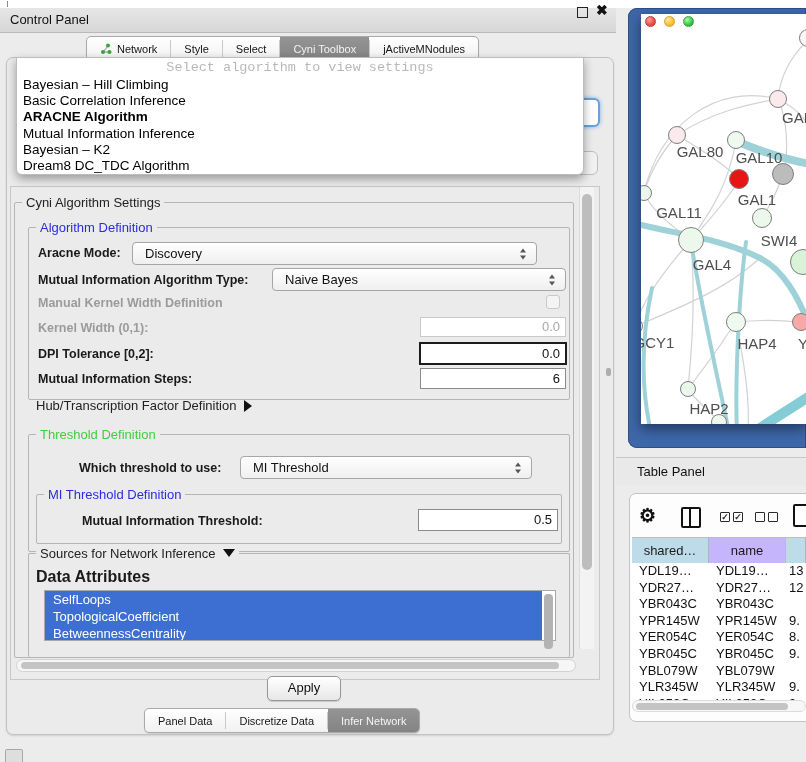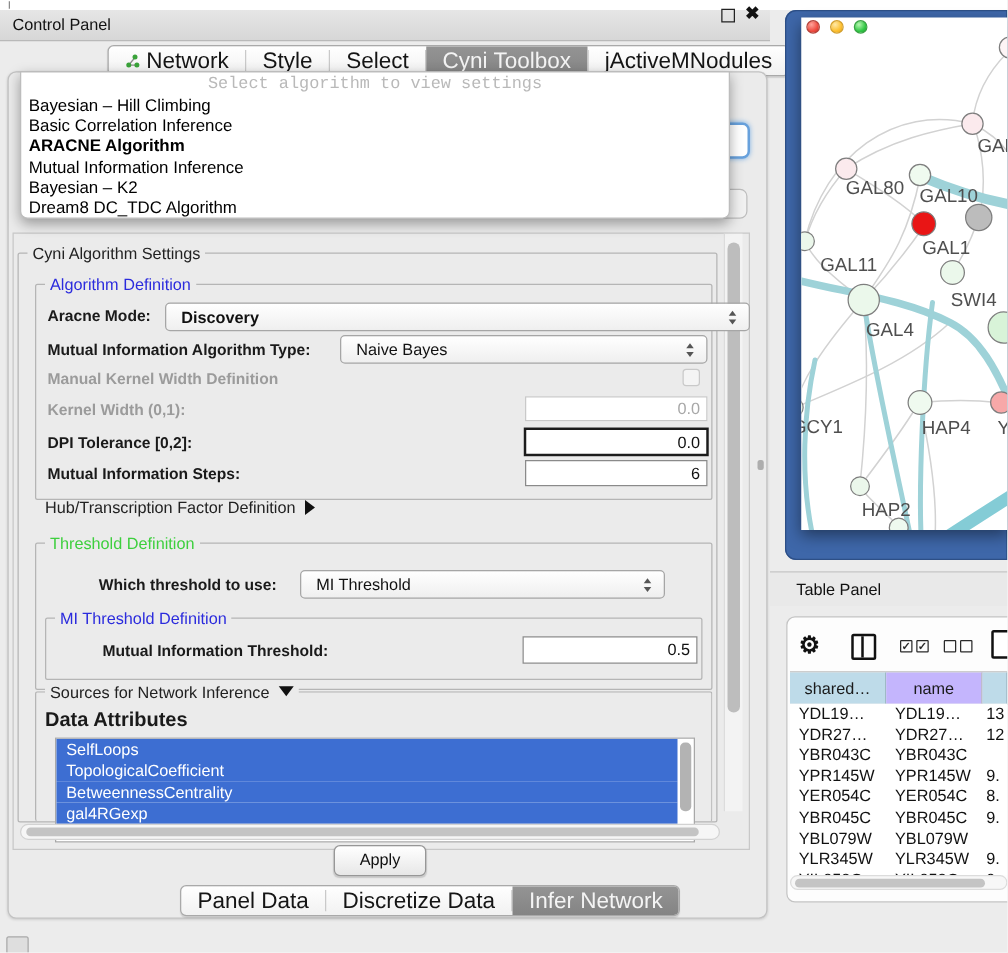--- a/index.html
+++ b/index.html
@@ -12,21 +12,21 @@
   .toptick{left:7px;top:1px;width:1px;height:6px;background:#8a8a8a;}
   .titlebar{left:0;top:8px;width:616px;height:24px;background:linear-gradient(#e6e6e6,#d7d7d7);
             border-bottom:1px solid #b9b9b9;}
   .titlebar .t{position:absolute;left:10px;top:4px;font-size:13px;color:#111;}
   .floaticon{position:absolute;left:577px;top:7px;width:9px;height:9px;border:1.5px solid #222;background:transparent;}
   .closeicon{position:absolute;left:596px;top:2px;font-size:14px;font-weight:bold;color:#111;}
 
   
   .segbar{display:flex;align-items:stretch;height:23px;background:linear-gradient(#ffffff,#f1f1f1);
           border:1px solid #a9a9a9;border-radius:5px;overflow:hidden;box-shadow:0 1px 1px rgba(0,0,0,.12);}
-  .tab{display:flex;align-items:center;padding:0 13px;font-size:18px;color:#151515;white-space:nowrap;cursor:default;}
+  .tab{display:flex;align-items:center;padding:0 13px;font-size:11px;color:#151515;white-space:nowrap;cursor:default;}
   .tab.sel{background:linear-gradient(#949494,#848484);color:#f4f4f4;}
   .tabsep{width:1px;background:#c9c9c9;margin:3px 0;}
   .tabicon{display:inline-block;margin-right:5px;line-height:0;}
 
   
   .outerpanel{left:6px;top:57px;width:606px;height:676px;background:#ebebeb;border:1px solid #c2c2c2;border-radius:7px;box-shadow:0 1px 2px rgba(0,0,0,.12);}
   .viewport{left:10px;top:186px;width:588px;height:492px;border:1px solid #c8c8c8;background:#ebebeb;}
 
   
   .grp{border:1px solid #b5b5b5;border-radius:2px;}
@@ -47,21 +47,21 @@
   .tf{position:absolute;background:#fff;border:1px solid #8a8a8a;box-sizing:border-box;
       text-align:right;padding:0 5px;font-size:13px;color:#111;}
   .tf.dis{border:1px solid #c9c9c9;color:#a8a8a8;}
   .tf.focus{border:2px solid #1c1c1c;}
   .cb{position:absolute;width:14px;height:14px;border:1px solid #c9c9c9;border-radius:3px;background:#f4f4f4;box-sizing:border-box;}
 
   .caret-right{display:inline-block;width:0;height:0;border-top:6px solid transparent;border-bottom:6px solid transparent;border-left:8px solid #111;margin-left:8px;vertical-align:-2px;}
   .caret-down{display:inline-block;width:0;height:0;border-left:6px solid transparent;border-right:6px solid transparent;border-top:8px solid #111;margin-left:7px;vertical-align:1px;}
 
   
-  .attrlist{left:44px;top:590px;width:512px;height:84px;background:#fff;border:1px solid #a8a8a8;overflow:hidden;box-sizing:border-box;}
+  .attrlist{left:44px;top:590px;width:512px;height:51px;background:#fff;border:1px solid #a8a8a8;overflow:hidden;box-sizing:border-box;}
   .attritem{height:17px;line-height:17px;background:#3d6ed2;color:#fff;font-size:13px;padding-left:8px;margin-right:13px;white-space:nowrap;}
   .attrscroll{position:absolute;right:2px;top:3px;width:9px;height:55px;background:#b3b3b3;border-radius:4px;}
 
   
   .vtrack{left:579px;top:187px;width:14px;height:462px;background:#f3f3f3;border-left:1px solid #dcdcdc;}
   .vthumb{position:absolute;left:2px;top:7px;width:10px;height:376px;background:#bdbdbd;border-radius:5px;}
   .htrack{left:16px;top:659px;width:560px;height:13px;background:#f6f6f6;border:1px solid #d2d2d2;border-radius:7px;box-sizing:border-box;}
   .hthumb{position:absolute;left:4px;top:2px;width:538px;height:7px;background:#c4c4c4;border-radius:4px;}
 
   .btn{position:absolute;left:267px;top:676px;width:72px;height:23px;background:linear-gradient(#ffffff,#e7e7e7);
@@ -170,21 +170,21 @@
     <div class="vthumb"></div>
   </div>
 
   <div class="abs grp" style="left:14px;top:202px;width:558px;height:454px;"></div>
   <div class="grplabel plain" style="left:22px;top:195px;">Cyni Algorithm Settings</div>
 
   <div class="abs grp" style="left:28px;top:227px;width:540px;height:171px;"></div>
   <div class="grplabel blue" style="left:36px;top:220px;">Algorithm Definition</div>
 
   <div class="lbl" style="left:38px;top:246px;">Aracne Mode:</div>
-  <div class="combo" style="left:132px;top:242px;width:468px;font-weight:bold;">
+  <div class="combo" style="left:132px;top:242px;width:405px;">
     <span class="val">Discovery</span>
     <span class="arrows"></span>
   </div>
 
   <div class="lbl" style="left:38px;top:273px;">Mutual Information Algorithm Type:</div>
   <div class="combo" style="left:272px;top:268px;width:294px;">
     <span class="val">Naive Bayes</span>
     <span class="arrows"></span>
   </div>
 

